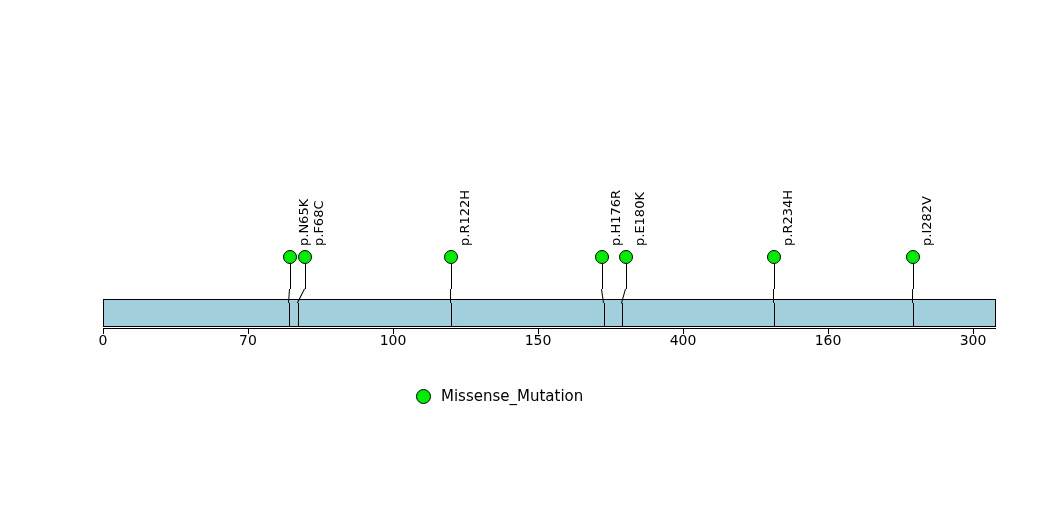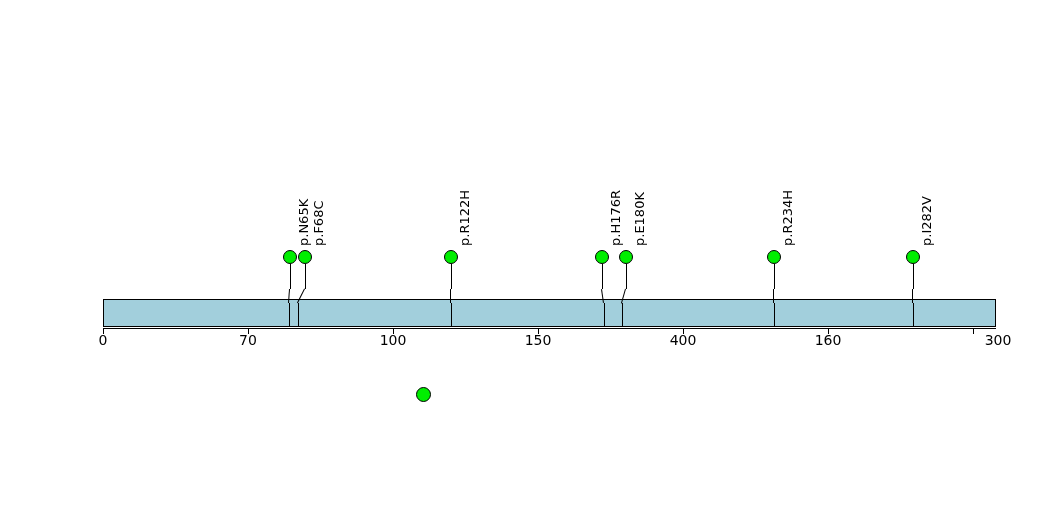--- a/index.html
+++ b/index.html
@@ -98,21 +98,21 @@
     <div class="axis-tick-label" style="left: 248px; top: 332px;">70</div>
     <div class="axis-tick" style="left: 393px; top: 328px;"></div>
     <div class="axis-tick-label" style="left: 393px; top: 332px;">100</div>
     <div class="axis-tick" style="left: 538px; top: 328px;"></div>
     <div class="axis-tick-label" style="left: 538px; top: 332px;">150</div>
     <div class="axis-tick" style="left: 683px; top: 328px;"></div>
     <div class="axis-tick-label" style="left: 683px; top: 332px;">400</div>
     <div class="axis-tick" style="left: 828px; top: 328px;"></div>
     <div class="axis-tick-label" style="left: 828px; top: 332px;">160</div>
     <div class="axis-tick" style="left: 973px; top: 328px;"></div>
-    <div class="axis-tick-label" style="left: 973px; top: 332px; margin-left: 25px;">300</div>
+    <div class="axis-tick-label" style="left: 973px; top: 332px;">300</div>
     <div class="lolli-stem" style="left: 290px; top: 264px; height: 25px;"></div>
     <div class="lolli-stem" style="left: 290px; top: 289px; width: 14.0357px; height: 1px; transform-origin: 0px 0px; transform: rotate(94.0856deg);"></div>
     <div class="lolli-stem" style="left: 289px; top: 303px; height: 24px;"></div>
     <div class="lolli-head" style="left: 283px; top: 250px; width: 14px; height: 14px; background: rgb(0, 238, 0);"></div>
     <div class="lolli-label" style="left: 296px; top: 246px;">p.N65K</div>
     <div class="lolli-stem" style="left: 305px; top: 264px; height: 25px;"></div>
     <div class="lolli-stem" style="left: 305px; top: 289px; width: 15.6525px; height: 1px; transform-origin: 0px 0px; transform: rotate(116.565deg);"></div>
     <div class="lolli-stem" style="left: 298px; top: 303px; height: 24px;"></div>
     <div class="lolli-head" style="left: 298px; top: 250px; width: 14px; height: 14px; background: rgb(0, 238, 0);"></div>
     <div class="lolli-label" style="left: 311px; top: 246px;">p.F68C</div>
@@ -136,14 +136,15 @@
     <div class="lolli-stem" style="left: 774px; top: 303px; height: 24px;"></div>
     <div class="lolli-head" style="left: 767px; top: 250px; width: 14px; height: 14px; background: rgb(0, 238, 0);"></div>
     <div class="lolli-label" style="left: 780px; top: 246px;">p.R234H</div>
     <div class="lolli-stem" style="left: 913px; top: 264px; height: 25px;"></div>
     <div class="lolli-stem" style="left: 913px; top: 289px; width: 14px; height: 1px; transform-origin: 0px 0px; transform: rotate(90deg);"></div>
     <div class="lolli-stem" style="left: 913px; top: 303px; height: 24px;"></div>
     <div class="lolli-head" style="left: 906px; top: 250px; width: 14px; height: 14px; background: rgb(0, 238, 0);"></div>
     <div class="lolli-label" style="left: 919px; top: 246px;">p.I282V</div>
     <div class="legend-row" style="left: 416px; top: 387px;">
       <span class="legend-swatch" style="background: rgb(0, 238, 0);"></span>
+      <span class="legend-text">Missense_Mutation</span>
     </div>
   </div>
 
 </body></html>

